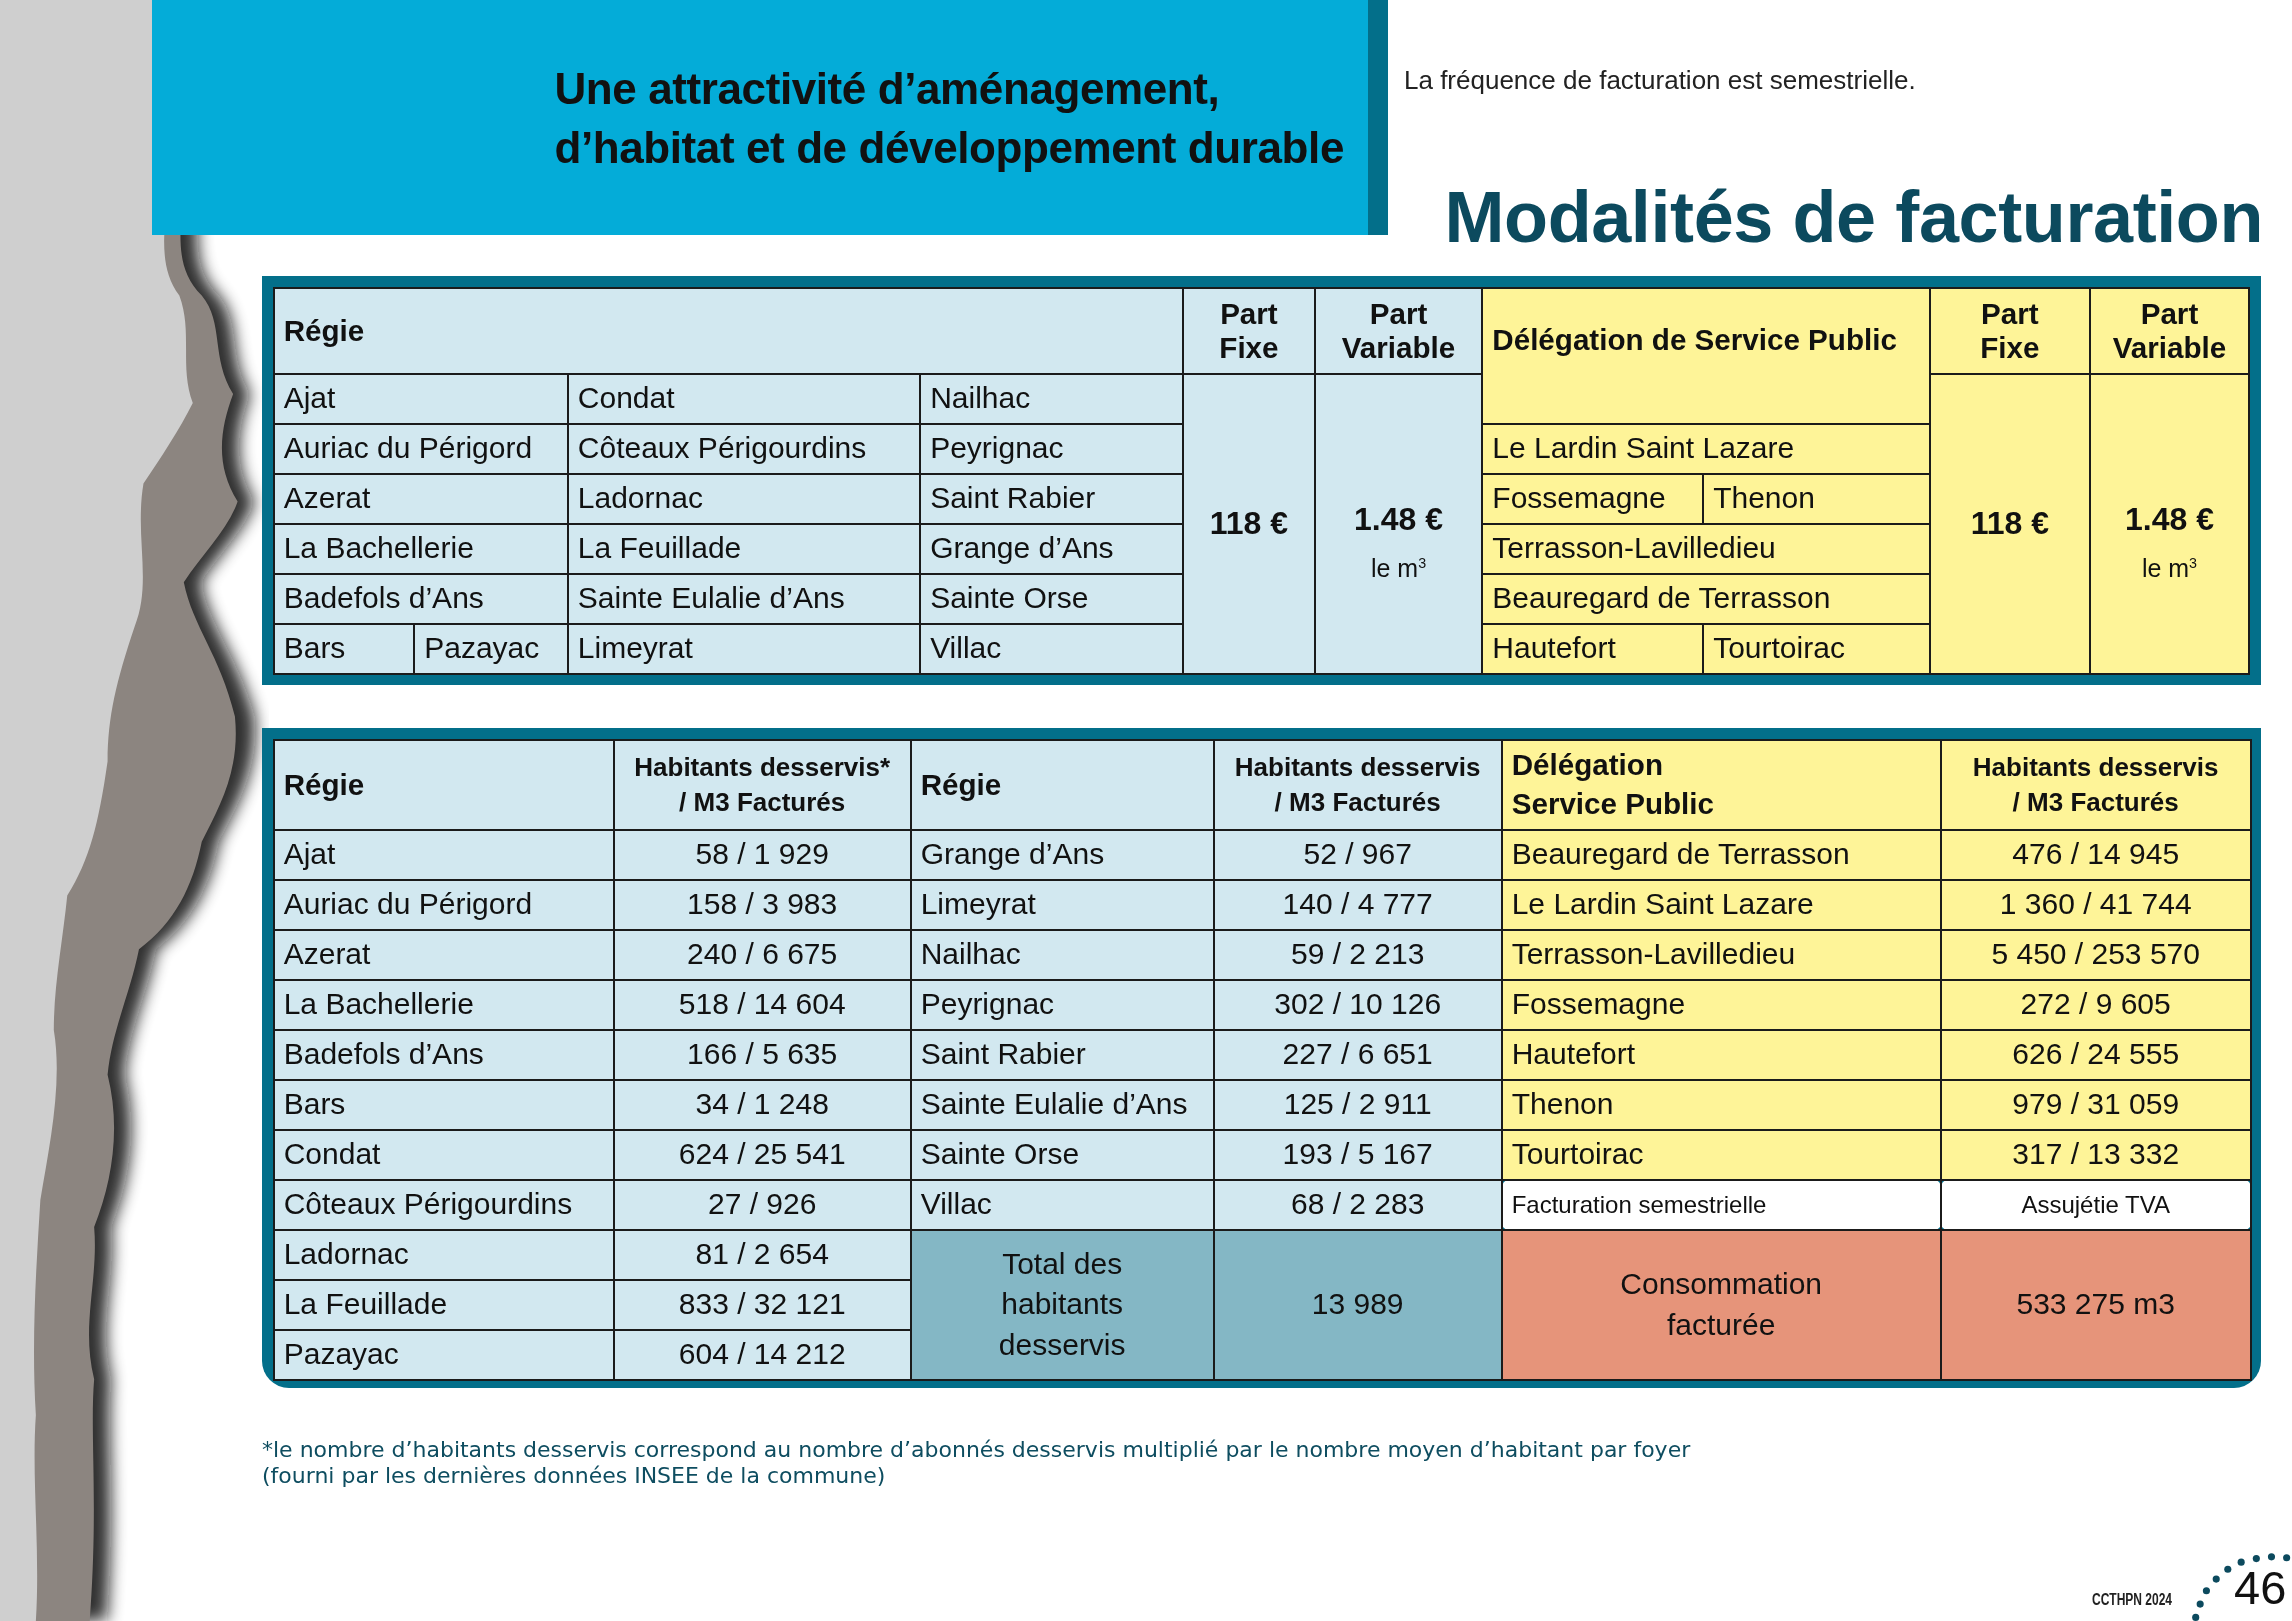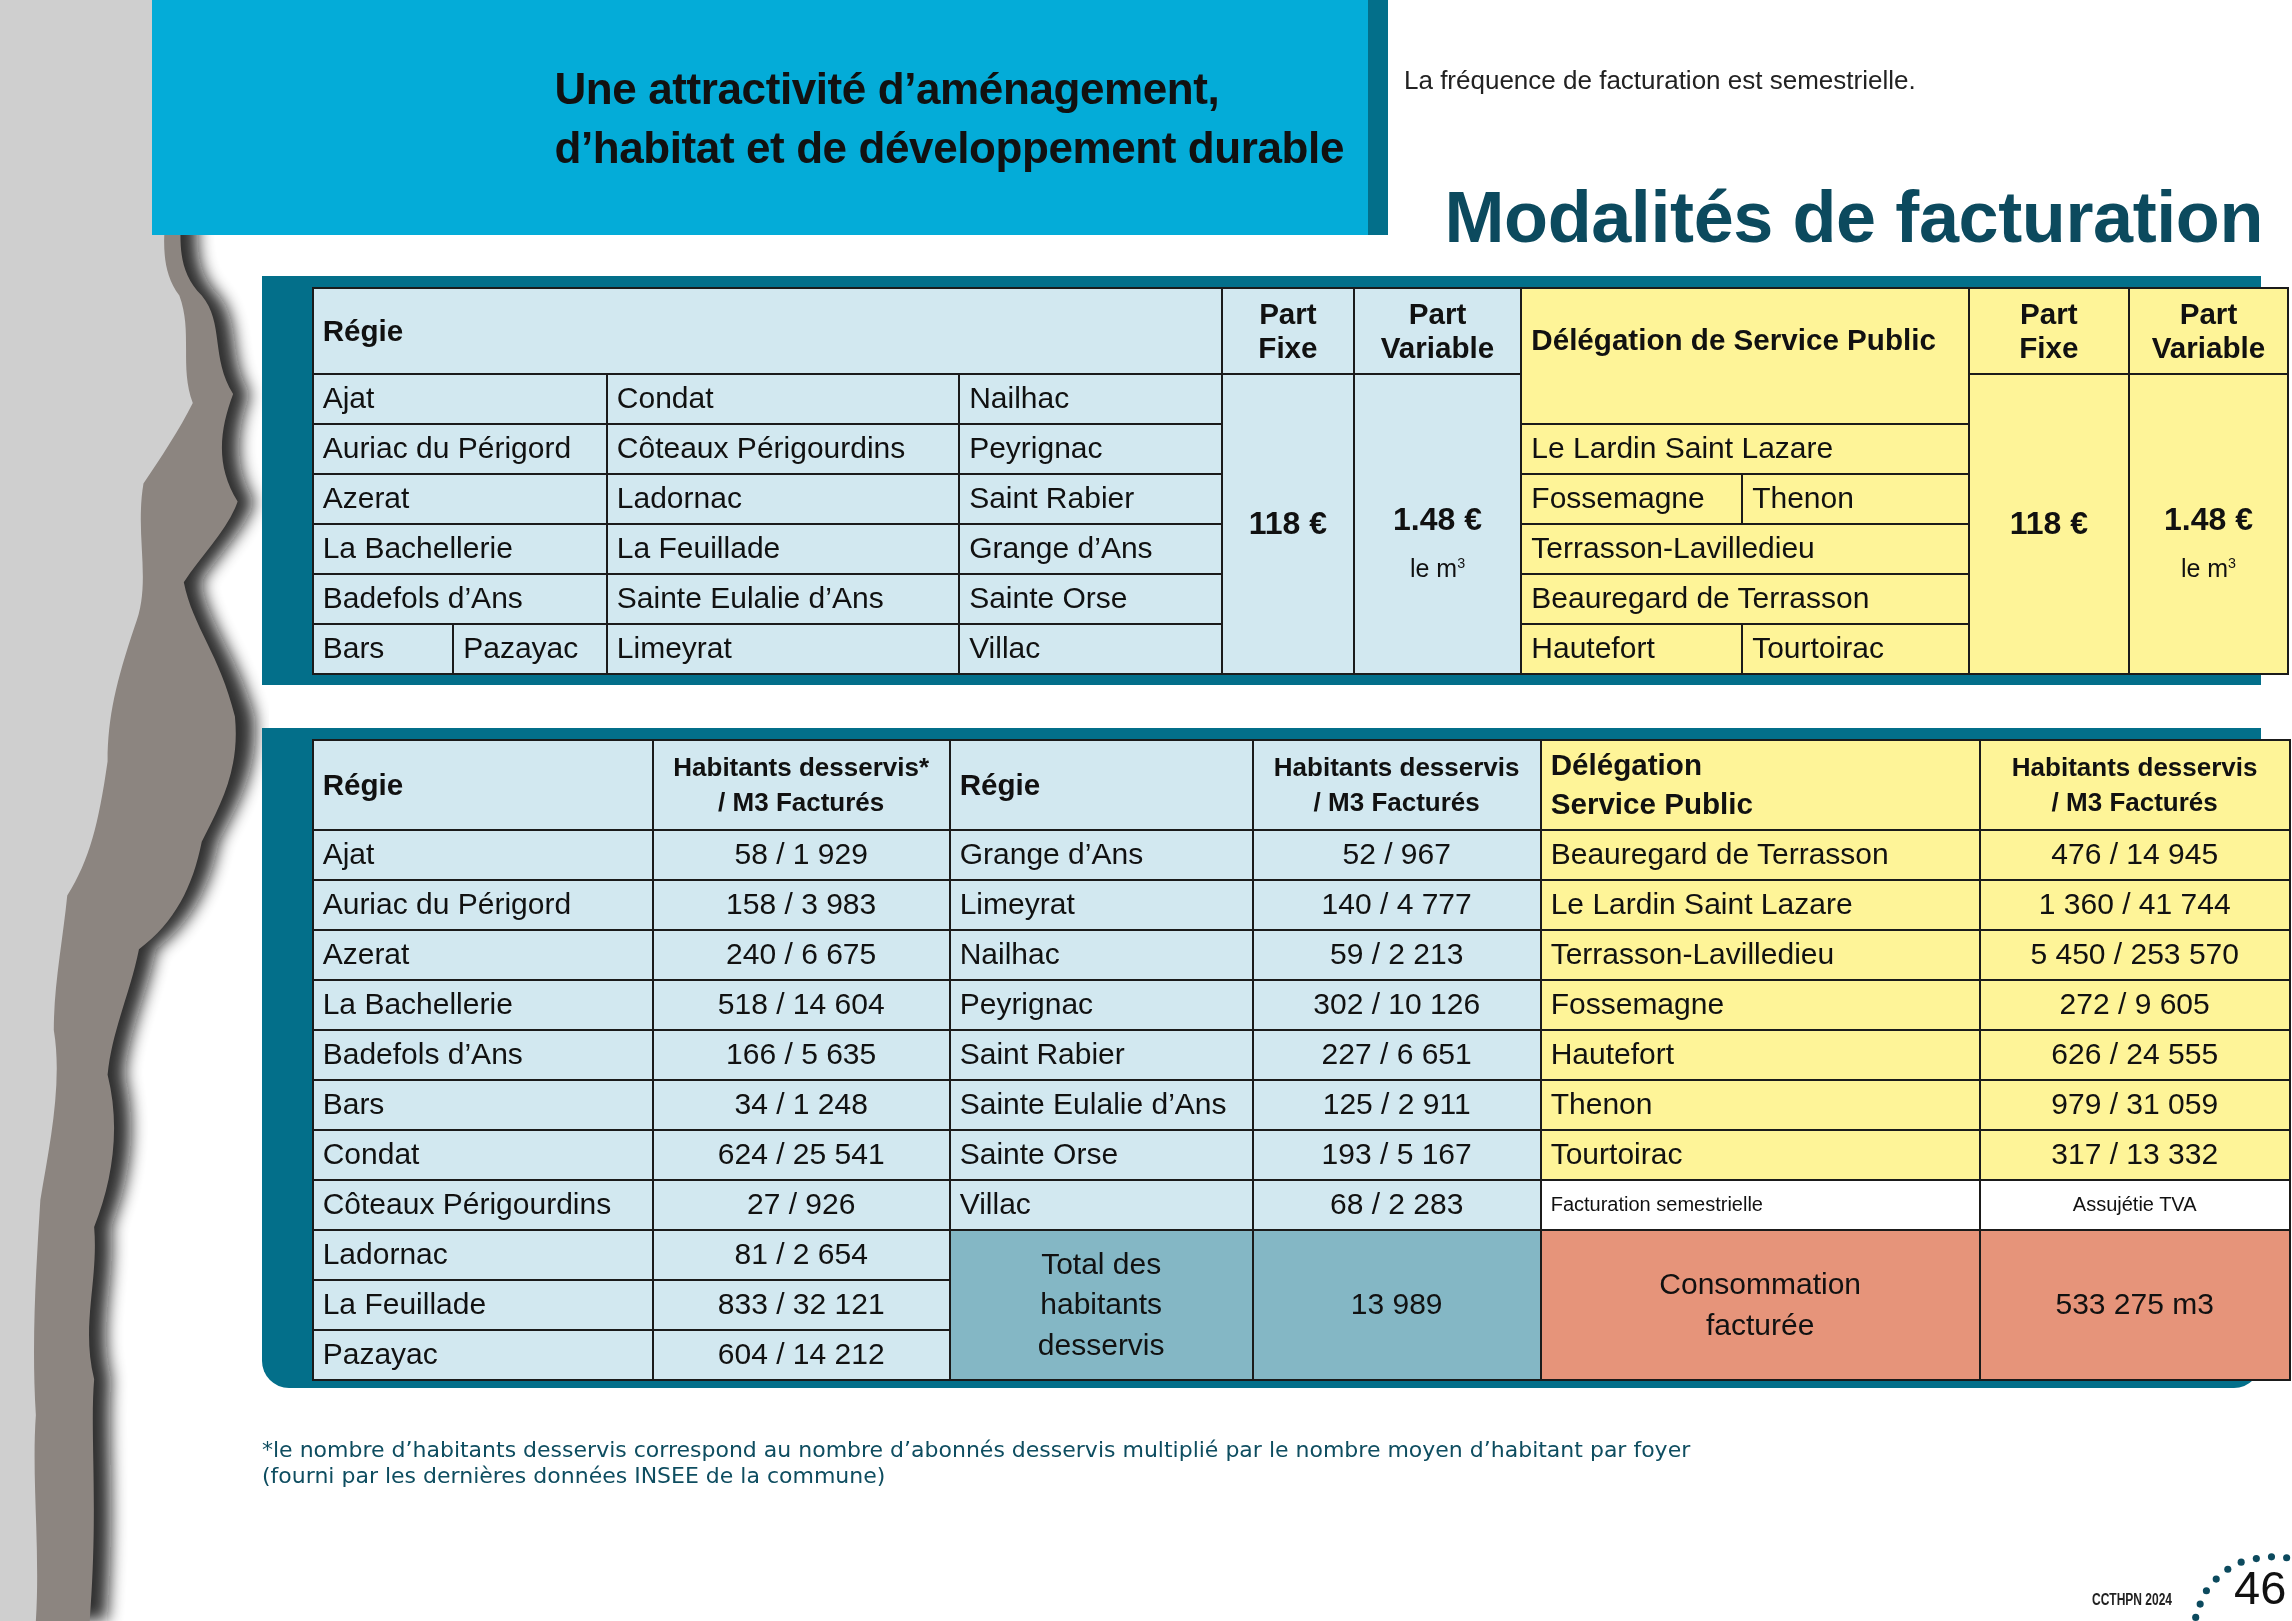--- a/index.html
+++ b/index.html
@@ -12,31 +12,31 @@
 
   
   #band { left:152px; top:0; width:1222px; height:235px; background:#04acd8; }
   #band-stripe { left:1368px; top:0; width:19.7px; height:235px; background:#036f8a; }
   #title { right:949px; top:59px; text-align:left; font-weight:bold; font-size:44px; line-height:59px; color:#111; letter-spacing:-0.4px; }
   #intro { left:1404px; top:61px; font-size:26px; line-height:39px; color:#222; }
   #section-title { right:30px; top:176px; font-size:72px; font-weight:bold; color:#0c4a5e; letter-spacing:-0.4px; }
 
   
   .frame { background:#036f8a; padding:10.7px; box-sizing:border-box; }
-  table { border-collapse:collapse; width:100%; height:100%; table-layout:fixed;margin-left:39px; }
+  table { border-collapse:collapse; width:100%; height:100%; table-layout:fixed; }
   td { border:2.7px solid #1b1b1b; padding:0 9px; font-size:30px; line-height:1.15; white-space:nowrap; overflow:hidden; }
   .blue { background:#d2e8f0; }
   .yel { background:#fef498; }
   .wht { background:#ffffff; }
   .teal { background:#84b7c5; }
   .sal { background:#e6947a; }
   .c { text-align:center; }
   .hd { font-weight:bold; font-size:29.6px; }
   .hd2 { font-weight:bold; font-size:26px; text-align:center; line-height:1.35; }
-  .small { font-size:20px; }
+  .small { font-size:24px;border-radius:7px; }
   .price { font-weight:bold; font-size:32px; text-align:center; }
   .unit { display:block; font-weight:normal; font-size:25px; margin-top:16px; }
   sup { font-size:14.3px; }
 
   #t1 { left:262px; top:276px; width:1999px; height:409px; }
   #t2 { left:262px; top:728px; width:1999px; height:660px; border-radius:0 0 27px 27px; }
 
   #footnote { left:262px; top:1437px; font-family:"DejaVu Sans", sans-serif; font-size:22px; line-height:26px; color:#0e4d60; }
   #footer-label { left:2092px; top:1591px; font-size:16px; color:#222; transform:scaleX(0.75); transform-origin:left; font-weight:bold; }
   #page-num { left:2234px; top:1560px; font-size:47px; color:#111; }

